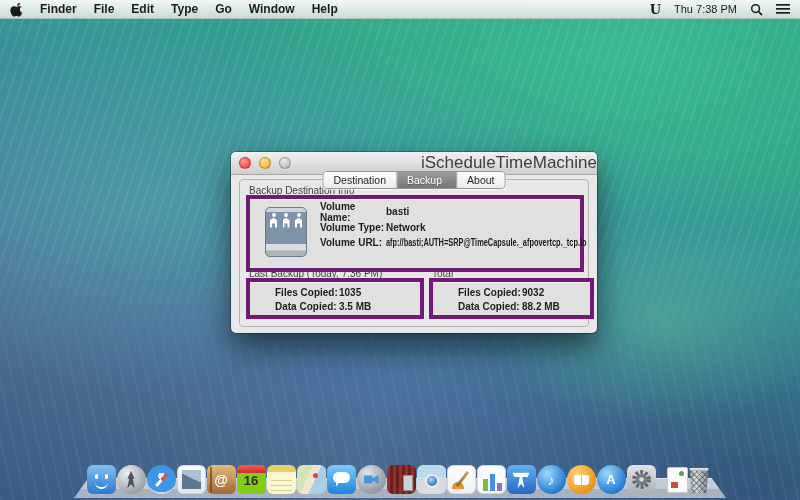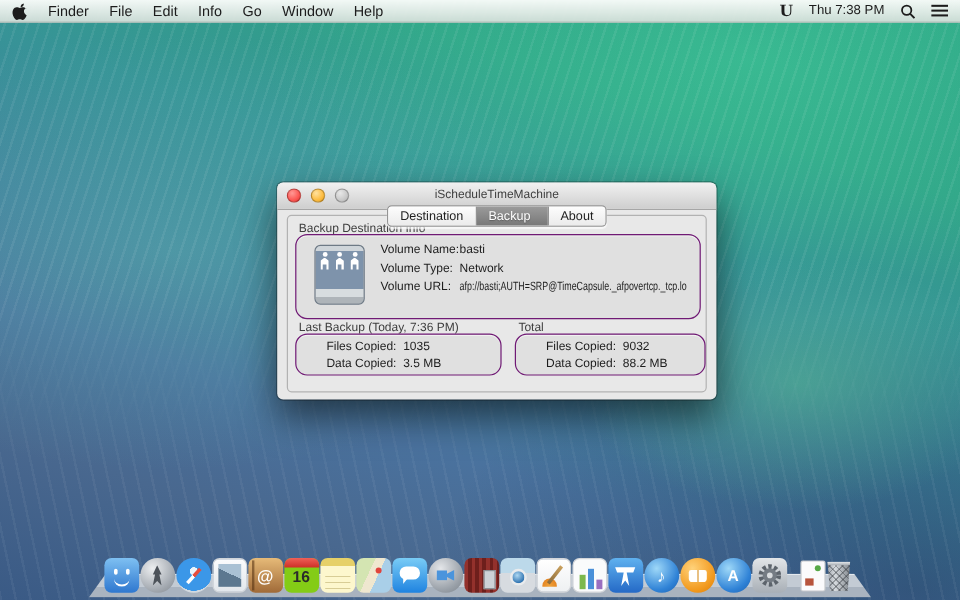--- a/index.html
+++ b/index.html
@@ -23,34 +23,34 @@
     -webkit-mask:linear-gradient(180deg,transparent 0 55%,#000 80%);
     mask:linear-gradient(180deg,transparent 0 55%,#000 80%);}
 
   
   .menubar{position:absolute;top:0;left:0;right:0;height:19px;z-index:50;
     display:flex;align-items:center;padding:0 10px;box-sizing:border-box;
     background:linear-gradient(180deg,rgba(248,251,249,.97),rgba(213,224,218,.93));
     border-bottom:1px solid rgba(60,80,70,.35);font-size:12px;color:#1c1c1c;}
   .mb-left{display:flex;align-items:center;gap:17px;}
   .apple{width:13px;height:15px;display:inline-flex;}
-  .mb-item{cursor:default;}
-  .mb-item.active{font-weight:normal;}
+  .mb-item{cursor:default;font-weight:bold;}
+  .mb-item.active{font-weight:bold;}
   .mb-right{margin-left:auto;display:flex;align-items:center;gap:13px;}
   .uglyph{font-family:"DejaVu Serif","Liberation Serif",serif;font-weight:bold;font-size:13px;}
   .clock{font-size:11px;}
   .mb-ic{display:inline-flex;}
 
   
   .window{position:absolute;left:231px;top:152px;width:366px;height:181px;z-index:40;
     background:#e8e8e8;border-radius:5px;
     box-shadow:0 14px 30px rgba(0,0,0,.55),0 0 0 1px rgba(0,0,0,.28);}
   .titlebar{height:22px;border-radius:5px 5px 0 0;position:relative;
     background:linear-gradient(180deg,#f1f1f1,#cecece);border-bottom:1px solid #a6a6a6;}
-  .title{text-align:center;line-height:22px;font-size:10px;color:#3f3f3f;}
+  .title{text-align:right;line-height:22px;font-size:17px;color:#3f3f3f;}
   .traffic{position:absolute;left:8px;top:5px;display:flex;gap:8px;}
   .dot{width:12px;height:12px;border-radius:50%;box-sizing:border-box;border:1px solid rgba(0,0,0,.25);}
   .dot.red{background:radial-gradient(circle at 35% 30%,#ff9a96,#fc5753 60%,#d8322e);}
   .dot.yel{background:radial-gradient(circle at 35% 30%,#ffe2a0,#fdbc40 60%,#df9b1f);}
   .dot.gry{background:radial-gradient(circle at 35% 30%,#e8e8e8,#c9c9c9 60%,#ababab);}
 
   .tabs{position:absolute;left:50%;top:19px;transform:translateX(-50%);z-index:5;
     display:flex;height:16px;border:1px solid #949494;border-radius:4px;overflow:hidden;
     font-size:10.5px;background:#f4f4f4;box-shadow:0 1px 1px rgba(255,255,255,.7);}
   .seg{padding:0 10px;line-height:16px;color:#1f1f1f;background:linear-gradient(180deg,#fdfdfd,#ebebeb);
@@ -59,22 +59,22 @@
   .seg.selected{background:linear-gradient(180deg,#9b9b9b,#787878);color:#fff;text-shadow:0 1px 1px rgba(0,0,0,.3);}
 
   .tabview{position:absolute;left:8px;right:8px;top:27px;bottom:6px;
     border:1px solid #b2b2b2;border-radius:4px;}
 
   .group-title{position:absolute;font-size:10px;color:#3e3e3e;}
   .gt-dest{left:18px;top:33px;}
   .gt-last{left:18px;top:116px;}
   .gt-total{left:201px;top:116px;}
 
-  .gbox{position:absolute;background:#e0e0e0;border:1px solid #701a75;border-radius:10px;
-    box-shadow:inset 0 1px 0 rgba(255,255,255,.55);}
+  .gbox{position:absolute;background:#e0e0e0;border:4px solid #701a75;border-radius:0;
+    box-shadow:inset 0 1px 0 rgba(255,255,255,.55);font-weight:bold;}
   .box-dest{left:15px;right:13px;top:43px;height:69px;}
   .box-last{left:15px;top:126px;width:170px;height:33px;}
   .box-total{left:198px;top:126px;width:157px;height:33px;}
 
   
   .drive{position:absolute;left:10px;top:7px;width:52px;height:52px;}
   .drive .body{position:absolute;inset:1px 5px;border-radius:5px;
     background:linear-gradient(180deg,#cfd5da 0 8%,#7e93ab 9% 74%,#d7dcdf 75% 88%,#aeb4b9 89%);
     border:1px solid #6e7a86;}
   .drive .net{position:absolute;left:9px;top:7px;right:9px;height:28px;display:flex;justify-content:space-between;}
@@ -174,21 +174,21 @@
 <div class="menubar">
   <div class="mb-left">
     <span class="apple">
       <svg viewBox="0 0 17 20" width="13" height="15">
           <path fill="#1c1c1c" d="M12.9 1.1c-.9.1-2 .7-2.6 1.5-.5.7-1 1.7-.8 2.7 1 .1 2-.5 2.6-1.3.6-.8 1-1.8.8-2.9zM15.9 7.4c-1-1.2-2.4-1.9-3.7-1.9-1.7 0-2.4.8-3.6.8-1.2 0-2.1-.8-3.6-.8-1.4 0-2.9.9-3.8 2.3-1.3 2.1-1.1 6 1 9.2.8 1.2 1.8 2.5 3.1 2.5 1.2 0 1.7-.8 3.2-.8s1.9.8 3.2.8c1.3 0 2.3-1.3 3.1-2.5.6-.9 1-1.8 1.3-2.8-1.8-.7-3-2.4-3-4.3 0-1.7.9-3 2.1-3.8z"></path>
         </svg>
     </span>
     <span class="mb-item active">Finder</span>
     <span class="mb-item">File</span>
     <span class="mb-item">Edit</span>
-    <span class="mb-item">Info</span>
+    <span class="mb-item">Type</span>
     <span class="mb-item">Go</span>
     <span class="mb-item">Window</span>
     <span class="mb-item">Help</span>
   </div>
   <div class="mb-right">
     <span class="uglyph">U</span>
     <span class="clock">Thu 7:38 PM</span>
     <span class="mb-ic">
       <svg width="13" height="13" viewBox="0 0 14 14">
           <circle cx="6" cy="6" r="4.2" fill="none" stroke="#1c1c1c" stroke-width="1.6"></circle>

